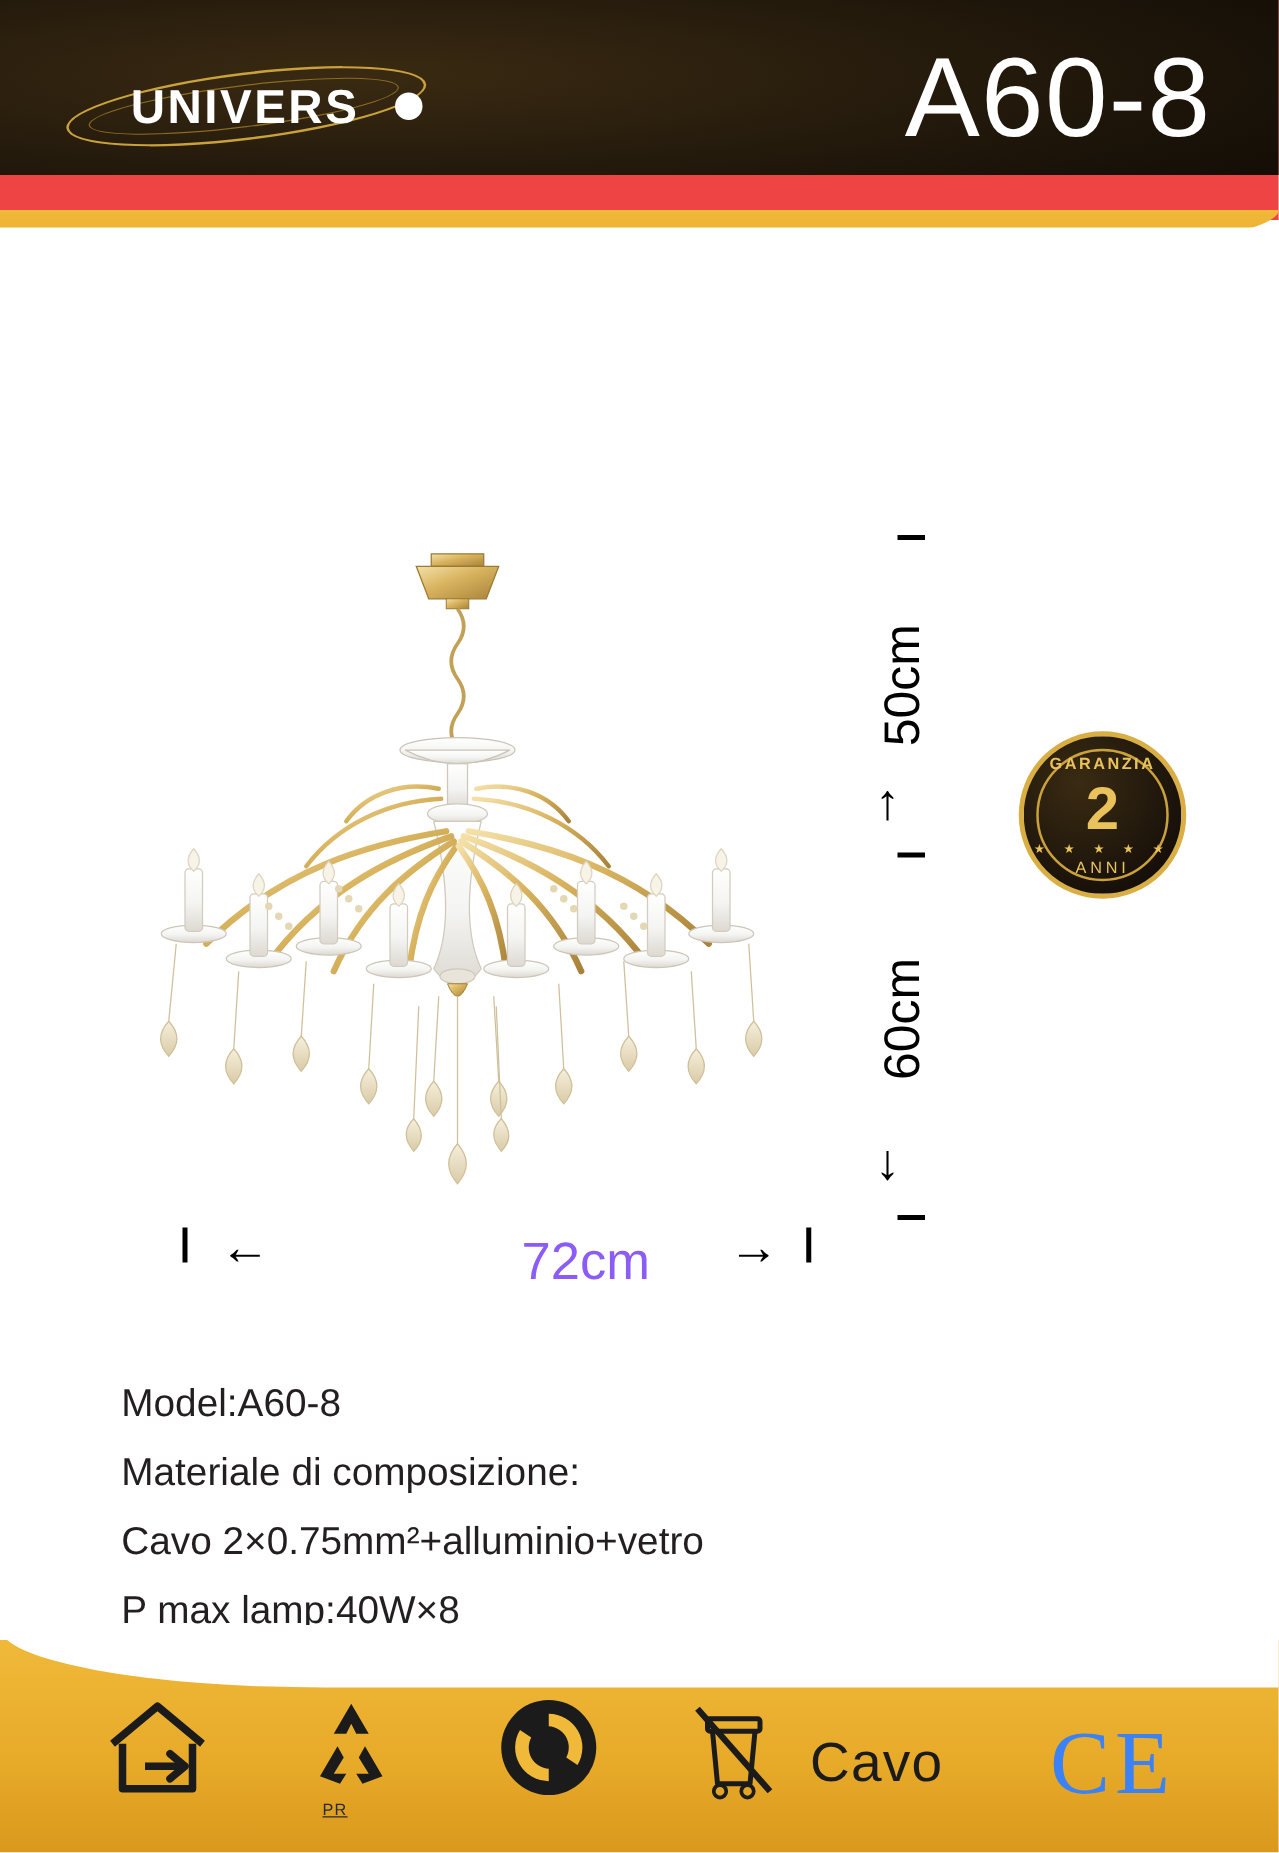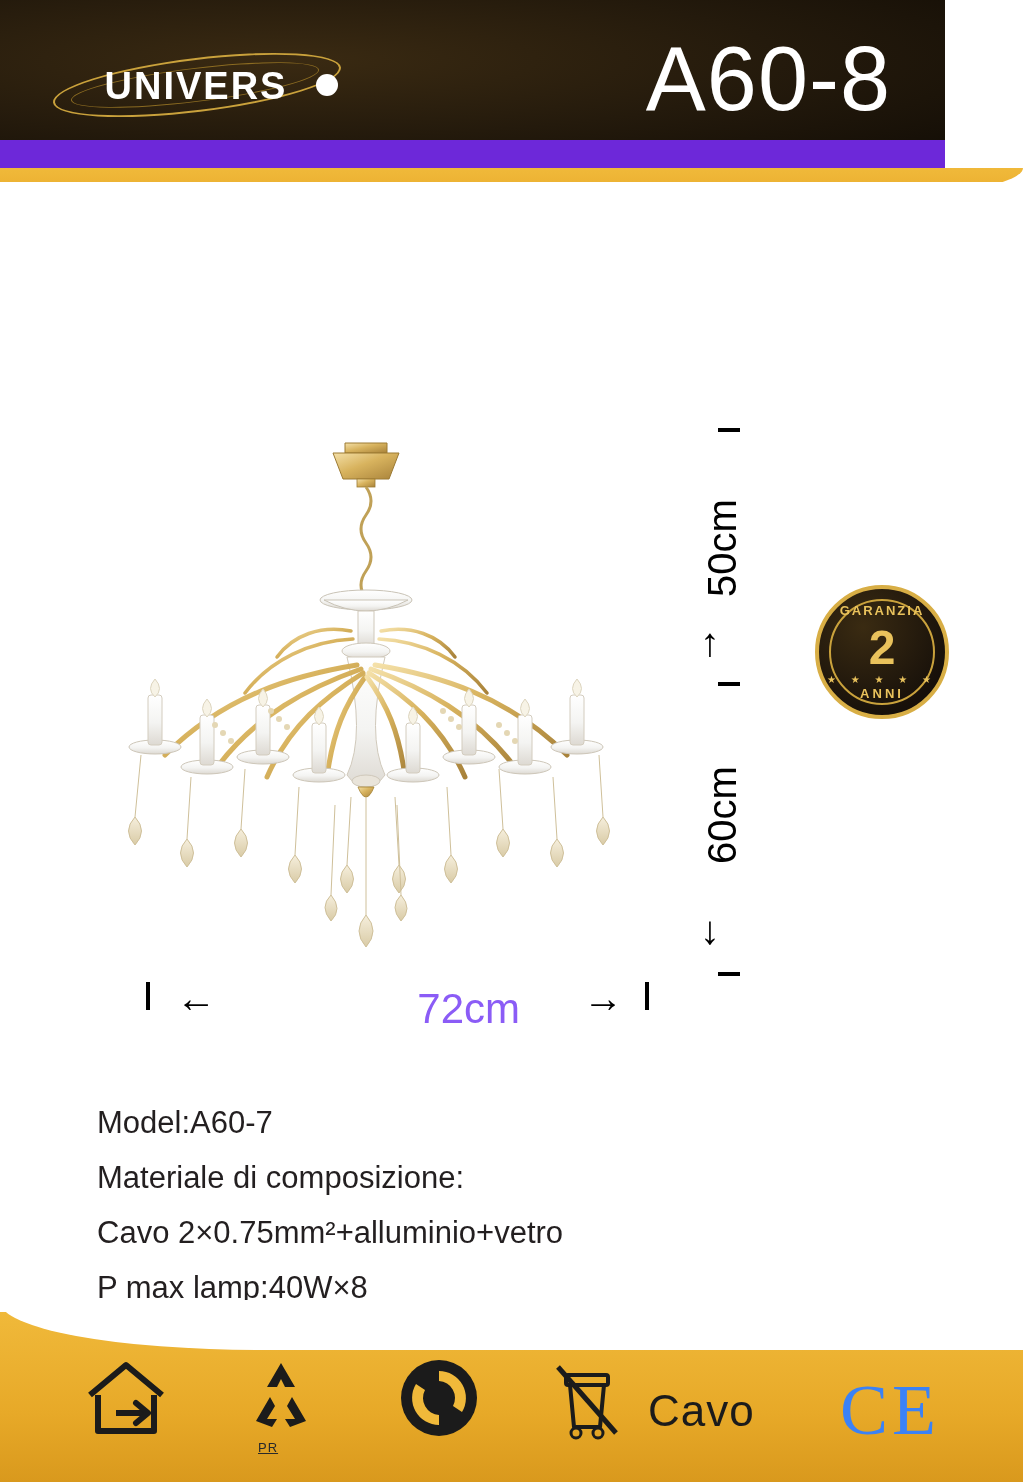--- a/index.html
+++ b/index.html
@@ -20,23 +20,23 @@
     left: 0; top: 0;
     width: 1023px;
     height: 1482px;
     background: #ffffff;
   }
 
   
   .header {
     position: absolute;
     left: 0; top: 0;
-    width: 945px;
+    width: 1023px;
     height: 176px;
-    background: #6d28d9;
+    background: #ef4444;
     overflow: hidden;
   }
   .header-bg-sheen {
     position: absolute;
     left: -40px; top: -60px;
     width: 1100px; height: 200px;
     background: radial-gradient(ellipse at 30% 60%, #3a2a12 0%, #241a0c 45%, #140e06 80%);
   }
   .logo {
     position: absolute;
@@ -202,21 +202,21 @@
     letter-spacing: 2px;
     font-weight: bold;
   }
   .badge-bottom {
     position: absolute;
     left: 0; right: 0; bottom: 14px;
     text-align: center;
     color: #e9c25c;
     font-size: 13px;
     letter-spacing: 3px;
-    font-weight: bold;
+    font-weight: normal;
   }
   .badge-stars {
     position: absolute;
     left: 0; right: 0; bottom: 30px;
     text-align: center;
     color: #e9c25c;
     font-size: 10px;
     letter-spacing: 6px;
   }
 
@@ -474,21 +474,21 @@
 
     <div class="badge">
       <div class="badge-ring"></div>
       <div class="badge-top">GARANZIA</div>
       <div class="badge-num">2</div>
       <div class="badge-stars">★ ★ ★ ★ ★</div>
       <div class="badge-bottom">ANNI</div>
     </div>
 
     <div class="specs">
-      <div class="spec-line">Model:A60-7</div>
+      <div class="spec-line">Model:A60-8</div>
       <div class="spec-line">Materiale di composizione:</div>
       <div class="spec-line">Cavo 2×0.75mm²+alluminio+vetro</div>
       <div class="spec-line">P max lamp:40W×8</div>
       <div class="spec-line">La lampadina E14 non è compresa</div>
       <div class="spec-line">Peso:8.2kg</div>
     </div>
 
   </div>
 
   <div class="footer-band"></div>

